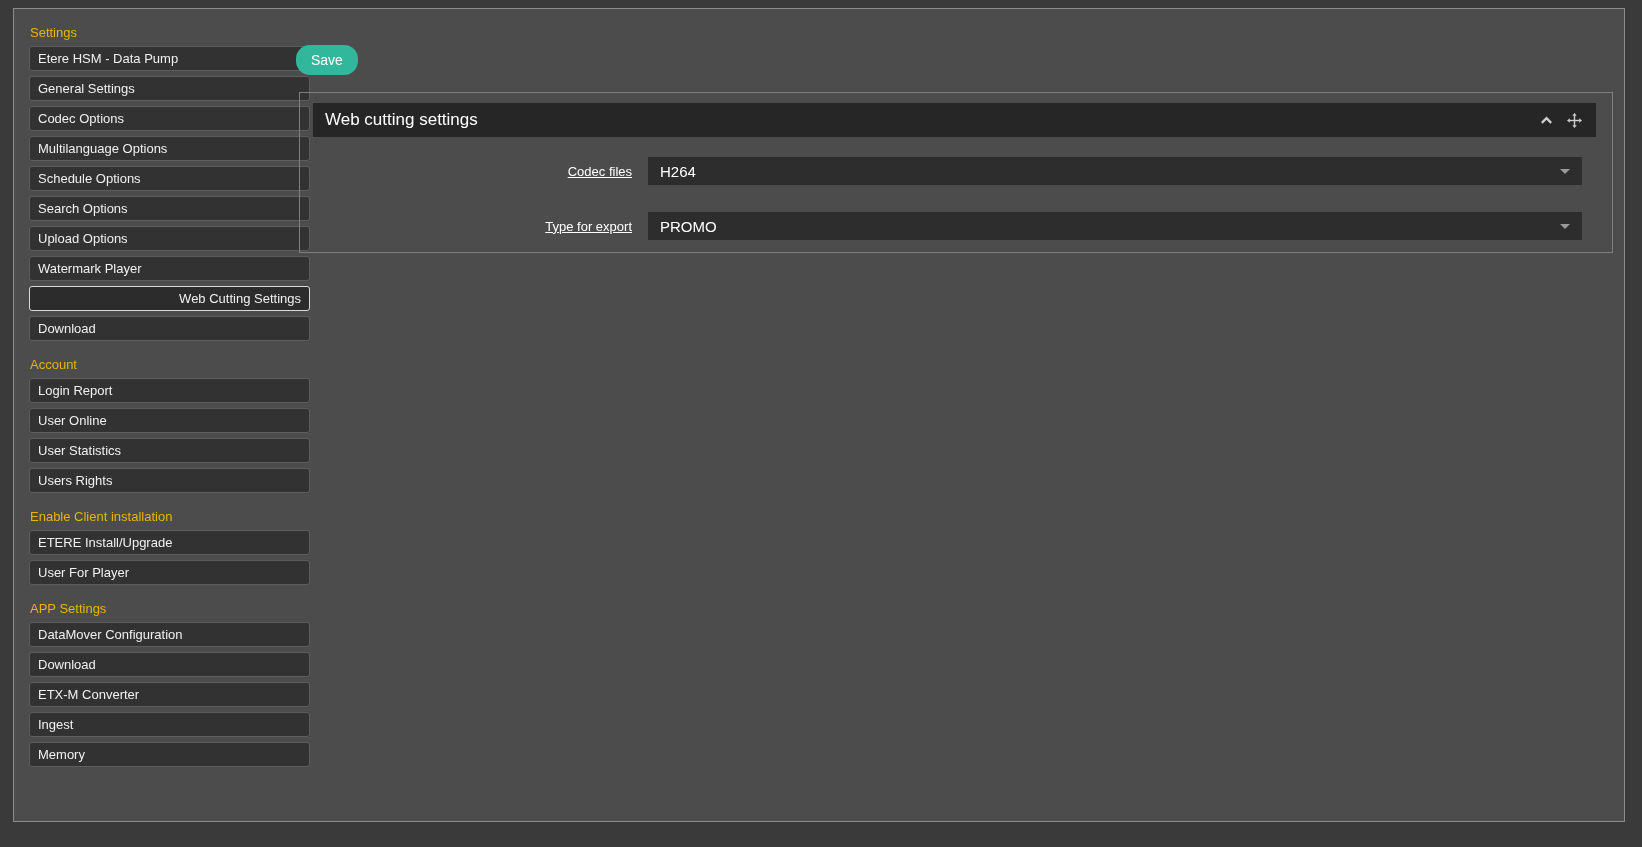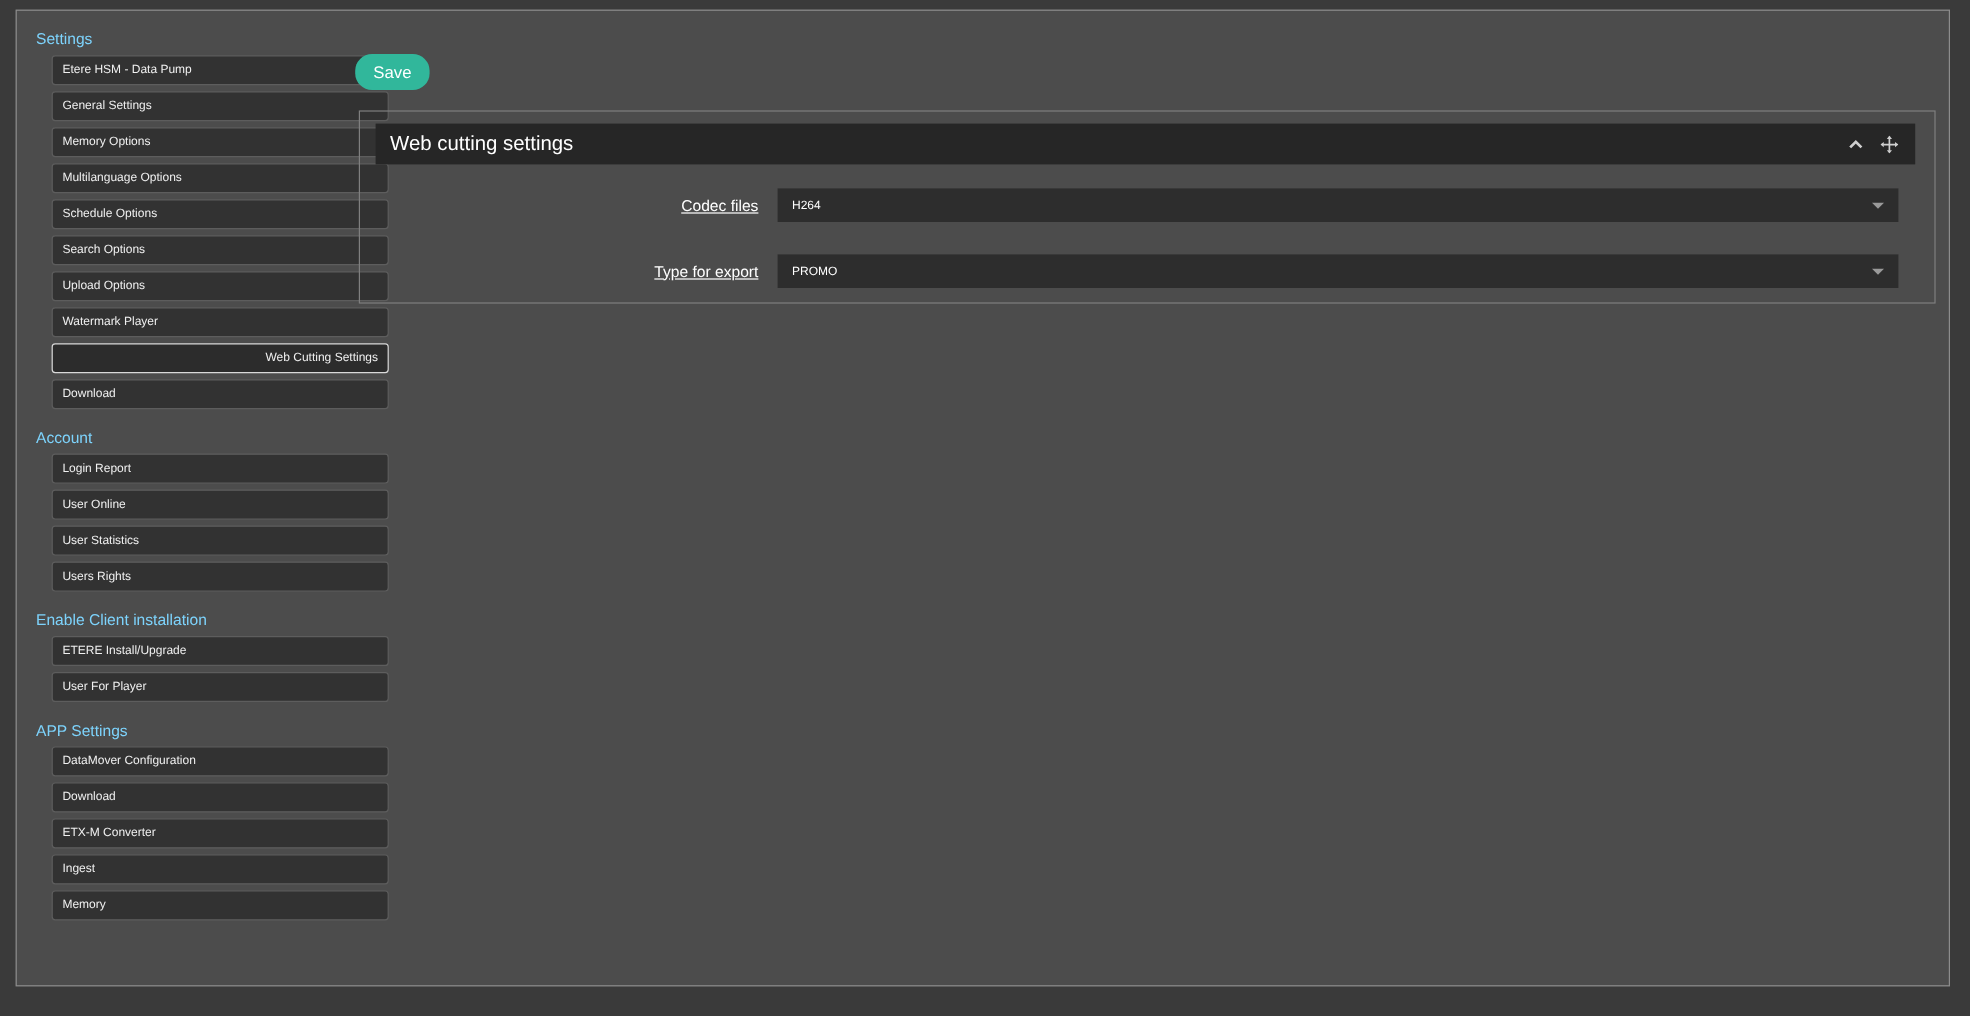--- a/index.html
+++ b/index.html
@@ -19,40 +19,39 @@
     display: flex;
   }
   
   .sidebar {
     width: 252px;
     padding: 16px 0 0 15px;
     flex-shrink: 0;
   }
   .nav-section { margin-bottom: 16px; }
   .nav-heading {
-    color: #7dd3fc;
+    color: #eab308;
     font-size: 13px;
     margin: 0 0 6px 1px;
     font-weight: normal;
   }
   .nav-item {
     width: 281px;
     height: 25px;
     line-height: 23px;
     background: #323232;
     border: 1px solid #5d5d5d;
     border-radius: 3px;
     color: #f0f0f0;
-    font-size: 10px;
+    font-size: 13px;
     padding-left: 8px;
     margin-bottom: 5px;
     cursor: pointer;
     white-space: nowrap;
     overflow: hidden;
-    margin-left: 14px;
   }
   .nav-item.selected {
     background: #2c2c2c;
     border: 1px solid #d9d9d9;
     text-align: right;
     padding-left: 0;
     padding-right: 8px;
   }
   
   .main {
@@ -122,41 +121,41 @@
     flex: 1;
     height: 28px;
     background: #2d2d2d;
     display: flex;
     align-items: center;
     padding: 0 12px;
     cursor: pointer;
   }
   .dropdown-value {
     color: #ffffff;
-    font-size: 10px;
+    font-size: 15px;
   }
   .dropdown-arrow {
     margin-left: auto;
     width: 0; height: 0;
     border-left: 5px solid transparent;
     border-right: 5px solid transparent;
     border-top: 5px solid #9a9a9a;
   }
 </style>
 </head>
 <body>
 
 <div class="content-frame">
 
   <aside class="sidebar" id="sidebar">
       <div class="nav-section">
         <div class="nav-heading">Settings</div>
         <div class="nav-item">Etere HSM - Data Pump</div>
         <div class="nav-item">General Settings</div>
-        <div class="nav-item">Memory Options</div>
+        <div class="nav-item">Codec Options</div>
         <div class="nav-item">Multilanguage Options</div>
         <div class="nav-item">Schedule Options</div>
         <div class="nav-item">Search Options</div>
         <div class="nav-item">Upload Options</div>
         <div class="nav-item">Watermark Player</div>
         <div class="nav-item selected">Web Cutting Settings</div>
         <div class="nav-item">Download</div>
       </div>
       <div class="nav-section">
         <div class="nav-heading">Account</div>

